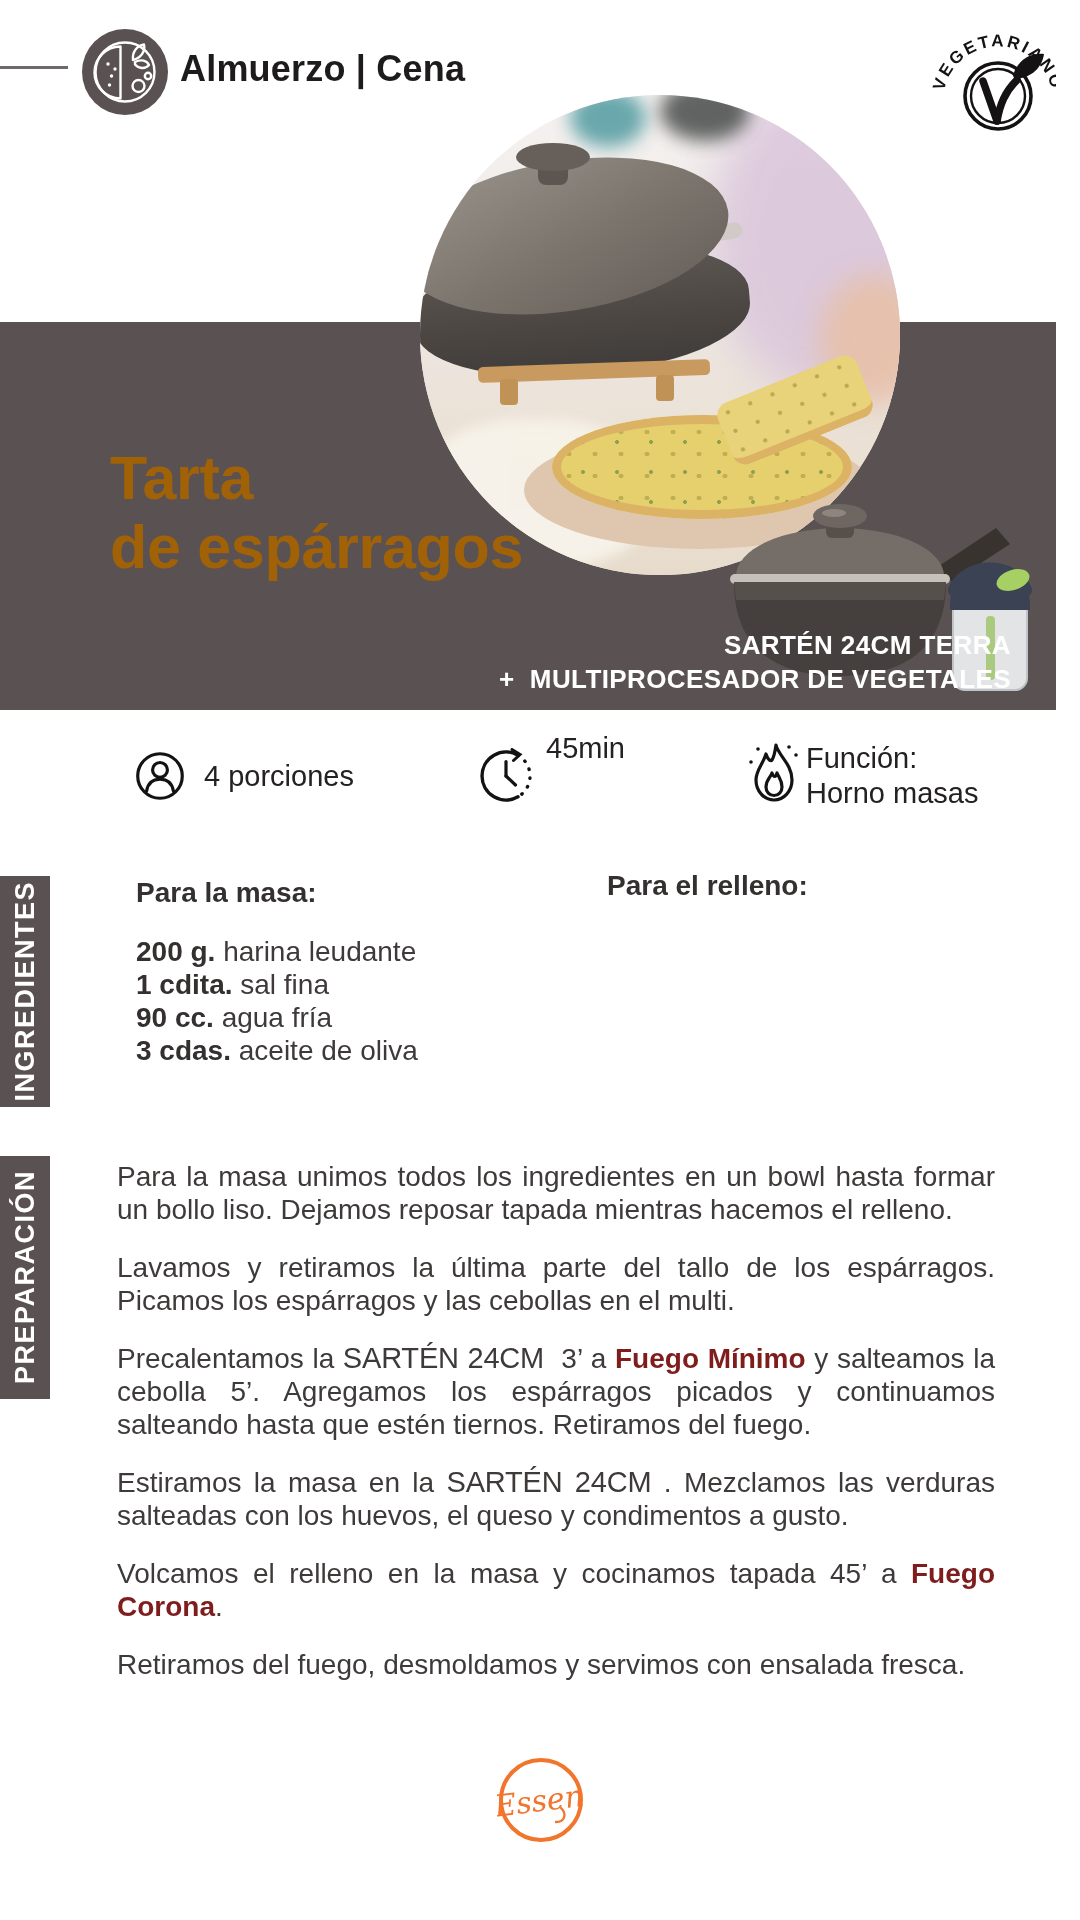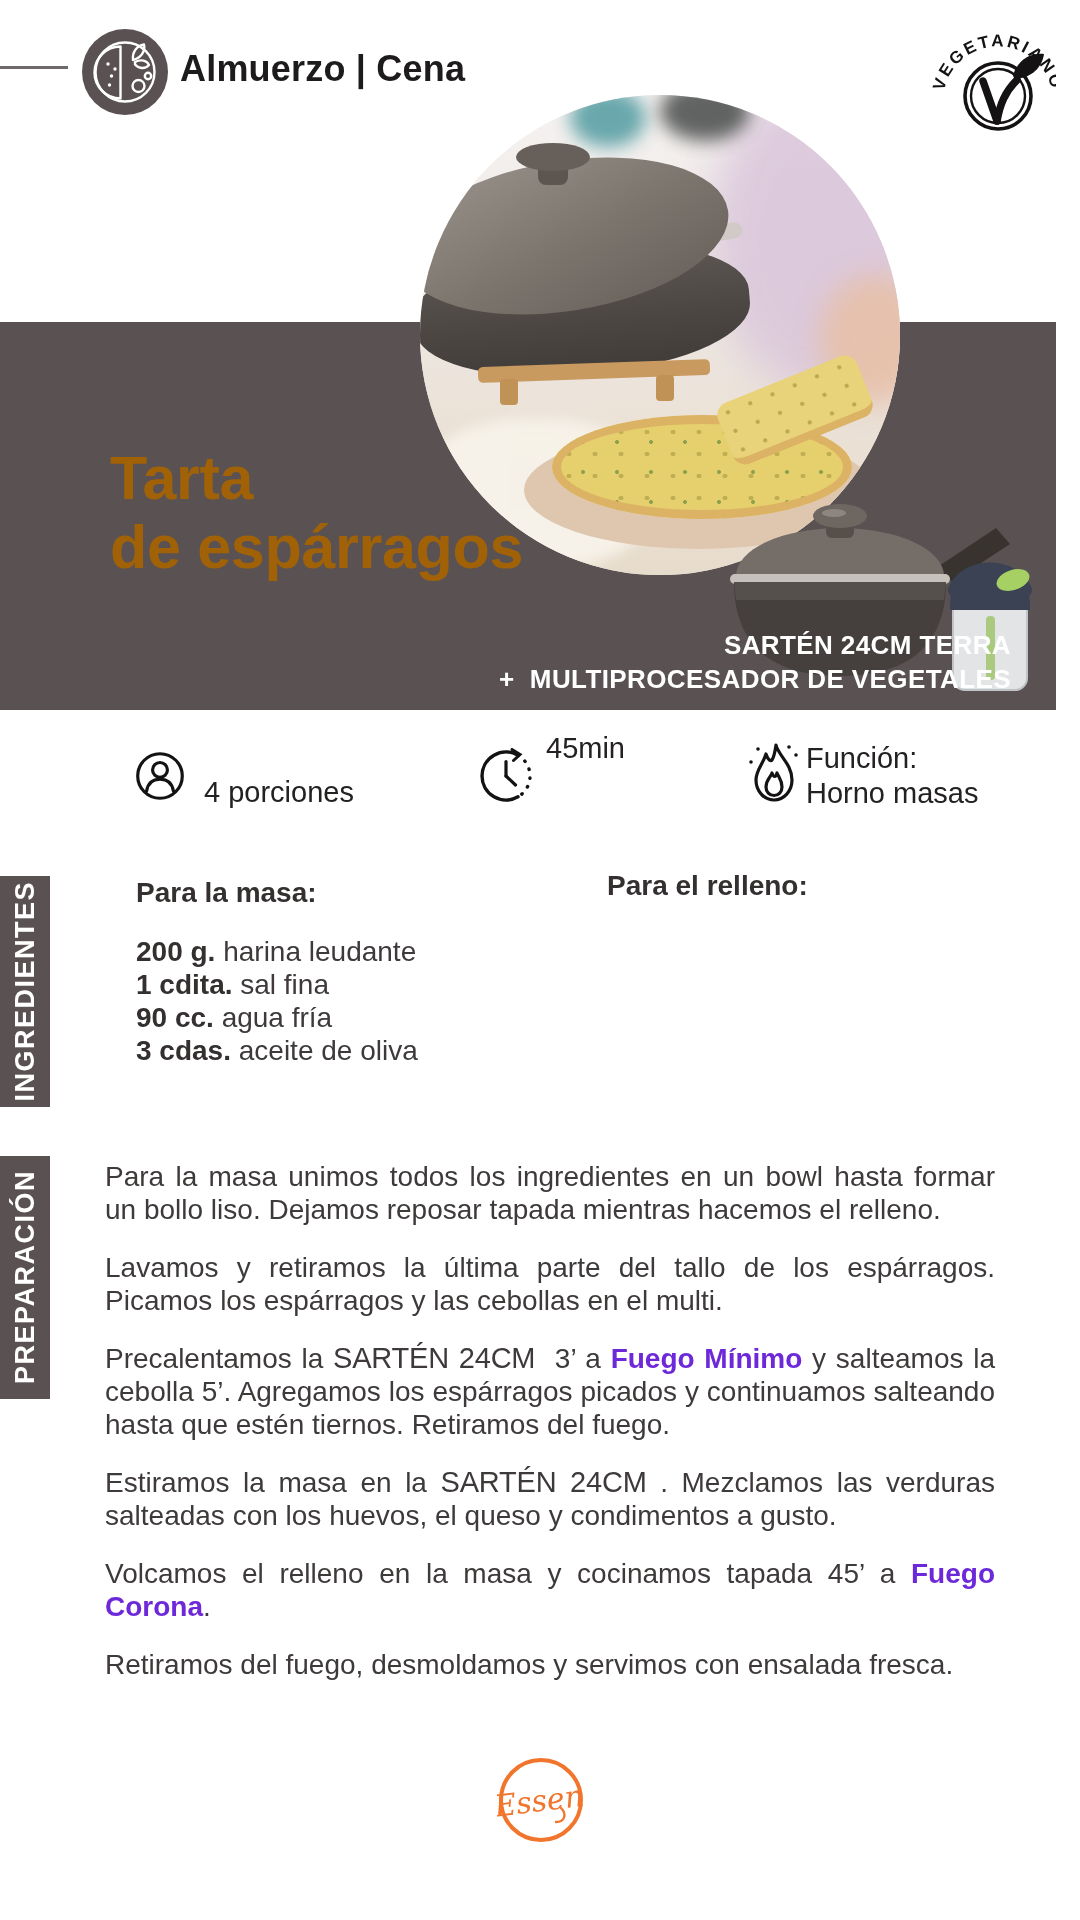--- a/index.html
+++ b/index.html
@@ -52,22 +52,22 @@
   .tab-ing{top:876px;height:231px;}
   .tab-prep{top:1156px;height:243px;}
   
   .ing-col{position:absolute;font-size:28px;line-height:33px;color:var(--ink);}
   .ing-head{font-weight:bold;color:#343030;margin:0 0 26px 0;}
   .col1{left:120px;top:876px;margin-left:16px;}
   .col2{left:607px;top:869px;}
   .ing-row b{color:#343030;}
   
   .steps{position:absolute;left:105px;top:1160px;width:890px;font-size:28px;line-height:33px;color:var(--ink);}
-  .steps p{margin:0 0 25px 0;text-align:justify;}
-  .steps p b{color:#6d28d9;}
+  .steps p{margin:0 0 25px 12px;text-align:justify;}
+  .steps p b{color:#7f1d1d;}
   .caps{font-size:29px;letter-spacing:-0.2px;}
   
   .essen{position:absolute;left:497px;top:1756px;}
 </style>
 </head>
 <body>
 
 <div class="page">
 
   <div class="hdr-rule"></div>
@@ -159,21 +159,21 @@
     <div>+&nbsp; MULTIPROCESADOR DE VEGETALES</div>
   </div>
 
   <svg class="meta-icon" style="left:134px;top:750px;" width="52" height="52" viewBox="0 0 56 56">
     <g fill="none" stroke="#141212" stroke-width="3.4" stroke-linecap="round">
       <circle cx="28" cy="28" r="24"></circle>
       <circle cx="28" cy="21.5" r="8"></circle>
       <path d="M13.5 44.5 C15 34.5 21 31.5 28 31.5 C35 31.5 41 34.5 42.5 44.5"></path>
     </g>
   </svg>
-  <div class="meta-label" style="left:204px;top:760px;margin-top:16px;">4 porciones</div>
+  <div class="meta-label" style="left:204px;top:760px;">4 porciones</div>
 
   <svg class="meta-icon" style="left:478px;top:748px;" width="56" height="56" viewBox="0 0 56 56">
     <g fill="none" stroke="#141212" stroke-linecap="round">
       <path d="M40 48.8 A24 24 0 1 1 40 7.2" stroke-width="3.4"></path>
       <path d="M40 7.2 A24 24 0 0 1 40 48.8" stroke-width="3.4" stroke-dasharray="0.5 8.5"></path>
       <path d="M34 1.5 L42 6.5 L35.5 12.5" stroke-width="3"></path>
       <path d="M28 28 L28 13.5" stroke-width="3.2"></path>
       <path d="M28 28 L37.5 37" stroke-width="3.2"></path>
     </g>
   </svg>

